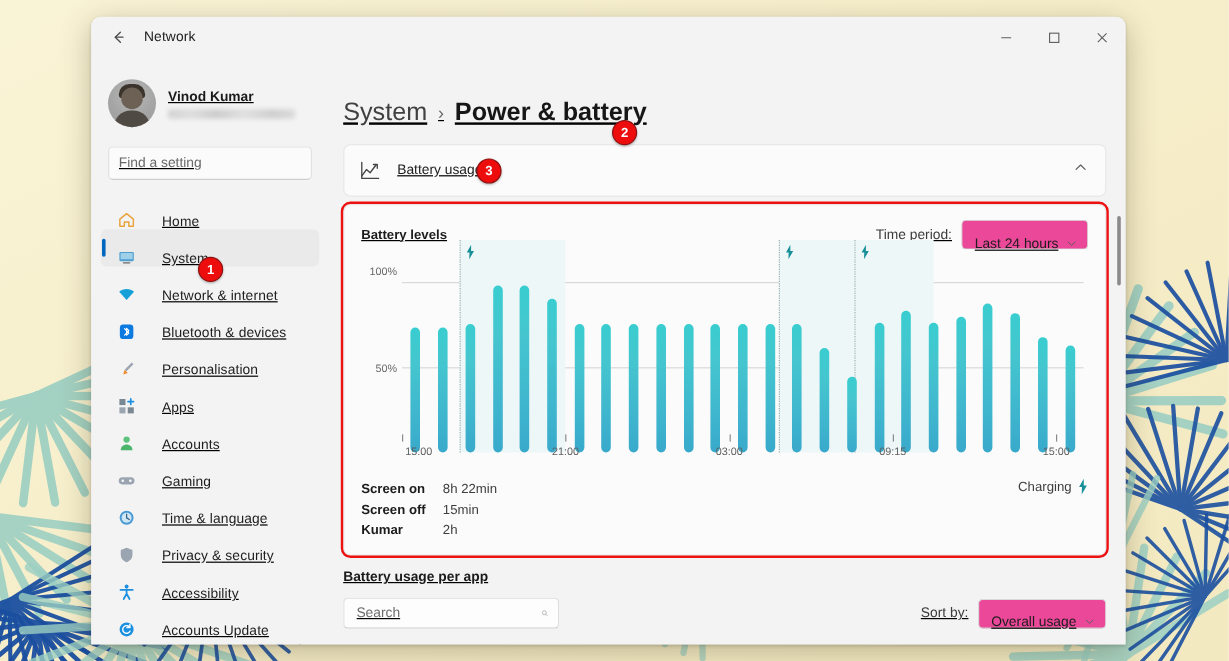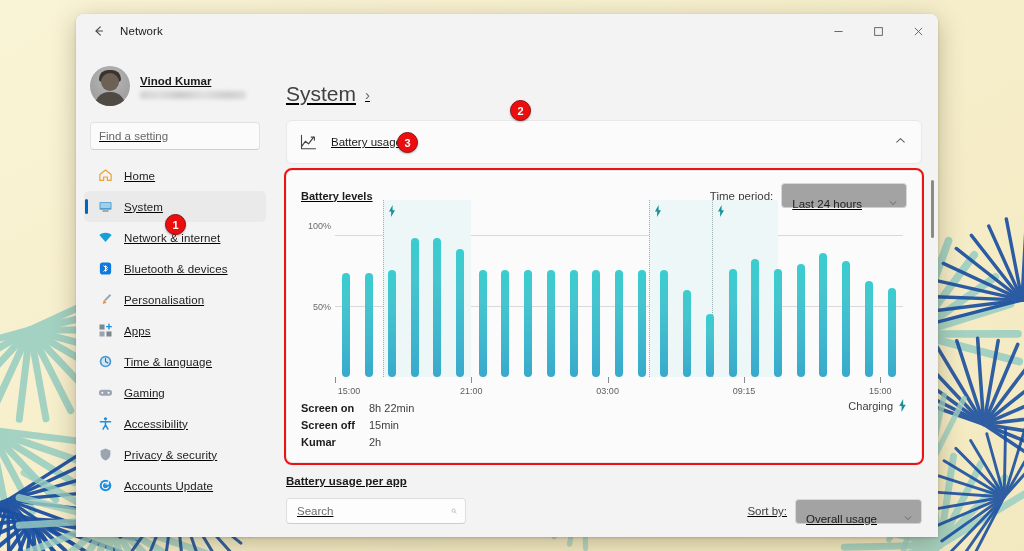--- a/index.html
+++ b/index.html
@@ -88,21 +88,21 @@
   }
   #search-box input {
     flex: 1; border: none; outline: none; background: transparent;
     font-family: inherit; font-size: 11.5px; color: #3a3a3a;
   }
   #search-box input::placeholder { color: #686868; }
   .mag { width: 12px; height: 12px; opacity: .65; }
 
   #navlist { margin-top: 2px; }
   .nav-item {
-    height: 31px; display: flex; align-items: center; gap: 11px;
+    height: 31px; display: flex; align-items: flex-end; gap: 22px;
     padding-left: 13px; border-radius: 5px; position: relative;
   }
   .nav-item.selected { background: #eaeaea; }
   .nav-item.selected::before {
     content: ''; position: absolute; left: 1px; top: 8px;
     width: 3px; height: 15px; border-radius: 2px; background: #0067c0;
   }
   .nav-ico { width: 16px; height: 16px; flex: 0 0 16px; display: flex; align-items: center; justify-content: center; }
   .nav-label { font-size: 11.5px; color: #1d1d1d; letter-spacing: .1px; }
 
@@ -133,22 +133,22 @@
   #battery-levels-card {
     position: relative; height: 293px; padding: 12px 14px 0 14px;
     outline: 2px solid #ee1111; outline-offset: 0px;
   }
   #bl-head { display: flex; align-items: center; }
   #bl-title { font-size: 11px; font-weight: bold; color: #1b1b1b; }
   #bl-period-wrap { margin-left: auto; display: flex; align-items: center; gap: 8px; }
   #bl-period-label { font-size: 11.5px; color: #3b3b3b; }
   .combo {
     height: 25px; min-width: 96px; border: 1px solid #d8d8d8; border-bottom-color: #cfcfcf;
-    background: #a3a3a3; border-radius: 4px; display: flex; align-items: center;
-    padding: 16px 8px 0 10px; gap: 26px;
+    background: #ec4899; border-radius: 4px; display: flex; align-items: center;
+    padding: 16px 8px 0 10px; gap: 6px;
   }
   .combo span { font-size: 11.5px; color: #1d1d1d; }
   .combo .chev { margin-left: auto; color: #5d5d5d; font-size: 9px; }
 
   
   #chart-area { position: relative; height: 185px; margin-top: 14px; }
   #y-labels { position: absolute; left: 0; top: 0; width: 34px; height: 155px; }
   .ylab { position: absolute; right: 4px; font-size: 9px; color: #6a6a6a; transform: translateY(-50%); }
   #plot {
     position: absolute; left: 34px; right: 4px; top: 0; height: 155px;
@@ -157,21 +157,21 @@
   .charge-band {
     position: absolute; top: -22px; bottom: 0; background: #edf7f7;
     border-left: 1px dotted #9ab0b0;
   }
   .charge-band .bolt { position: absolute; left: 4px; top: 3px; }
   .bars { position: absolute; left: 0; right: 0; bottom: 0; top: 0; }
   .bar {
     position: absolute; bottom: 0; width: 8px; border-radius: 4px;
     background: linear-gradient(180deg, #39cdd0 0%, #45c6cf 28%, #3fb6ce 70%, #39a9cb 100%);
   }
-  #x-axis { position: absolute; left: 34px; right: 4px; top: 155px; height: 30px; }
+  #x-axis { position: absolute; left: 34px; right: 4px; top: 140px; height: 30px; }
   .xtick { position: absolute; top: 0; width: 1px; height: 6px; background: #8a8a8a; }
   .xlab { position: absolute; top: 9px; font-size: 9px; color: #5f5f5f; transform: translateX(-50%); }
 
   #stats { position: absolute; left: 14px; top: 228px; right: 14px; }
   .stat-row { display: flex; align-items: center; height: 17px; }
   .stat-k { width: 68px; font-size: 11px; font-weight: bold; color: #1b1b1b; }
   .stat-v { font-size: 11px; color: #3e3e3e; }
   #charging-legend {
     position: absolute; right: 0; top: 0; display: flex; align-items: center; gap: 5px; text-align: center;
   }
@@ -418,60 +418,69 @@
               <svg width="15" height="15" viewBox="0 0 16 16">
                 <rect x="1.6" y="1.6" width="5.4" height="5.4" fill="#7a8894"></rect>
                 <rect x="1.6" y="9" width="5.4" height="5.4" fill="#9aa5b1"></rect>
                 <rect x="9" y="9" width="5.4" height="5.4" fill="#7a8894"></rect>
                 <path d="M11.7 1.4v5M9.2 3.9h5" stroke="#1b8fe0" stroke-width="1.5" stroke-linecap="round"></path>
               </svg>
             </span>
             <span class="nav-label">Apps</span>
           </div>
 
+          <div class="nav-item">
+            <span class="nav-ico">
+              <svg width="15" height="15" viewBox="0 0 16 16">
+                <circle cx="8" cy="4.6" r="2.8" fill="#5cc27c"></circle>
+                <path d="M2.8 14c0-3 2.4-5 5.2-5s5.2 2 5.2 5z" fill="#4bb56c"></path>
+              </svg>
+            </span>
+            <span class="nav-label">Accounts</span>
+          </div>
+
+          <div class="nav-item">
+            <span class="nav-ico">
+              <svg width="15" height="15" viewBox="0 0 16 16">
+                <rect x="1" y="5" width="14" height="6.4" rx="3.2" fill="#9aa5b1"></rect>
+                <circle cx="4.6" cy="8.2" r="1.1" fill="#ffffff"></circle>
+                <circle cx="11.3" cy="8.2" r="1.1" fill="#ffffff"></circle>
+              </svg>
+            </span>
+            <span class="nav-label">Gaming</span>
+          </div>
 
           <div class="nav-item">
             <span class="nav-ico">
               <svg width="15" height="15" viewBox="0 0 16 16">
                 <circle cx="8" cy="8" r="6.2" fill="#4a9ad4"></circle>
                 <circle cx="8" cy="8" r="4.4" fill="#cfe6f5"></circle>
                 <path d="M8 4.8V8l2.4 1.6" stroke="#37607e" stroke-width="1.1" fill="none" stroke-linecap="round"></path>
               </svg>
             </span>
             <span class="nav-label">Time &amp; language</span>
           </div>
 
           <div class="nav-item">
             <span class="nav-ico">
               <svg width="15" height="15" viewBox="0 0 16 16">
-                <rect x="1" y="5" width="14" height="6.4" rx="3.2" fill="#9aa5b1"></rect>
-                <circle cx="4.6" cy="8.2" r="1.1" fill="#ffffff"></circle>
-                <circle cx="11.3" cy="8.2" r="1.1" fill="#ffffff"></circle>
-              </svg>
-            </span>
-            <span class="nav-label">Gaming</span>
+                  <path d="M8 1.5 2.8 3.6v4.2c0 3.2 2.2 5.6 5.2 6.7 3-1.1 5.2-3.5 5.2-6.7V3.6z" fill="#9aa5b1"></path>
+                </svg>
+            </span>
+            <span class="nav-label">Privacy &amp; security</span>
           </div>
 
           <div class="nav-item">
             <span class="nav-ico">
               <svg width="15" height="15" viewBox="0 0 16 16">
                 <circle cx="8" cy="2.9" r="1.7" fill="#1b8fe0"></circle>
                 <path d="M2.6 6h10.8M8 5.6v4.2M8 9.4 5.4 14M8 9.4 10.6 14" stroke="#1b8fe0" stroke-width="1.6" fill="none" stroke-linecap="round"></path>
               </svg>
             </span>
             <span class="nav-label">Accessibility</span>
-          </div>
-
-          <div class="nav-item">
-            <span class="nav-ico">
-              <svg width="15" height="15" viewBox="0 0 16 16">
-                  <path d="M8 1.5 2.8 3.6v4.2c0 3.2 2.2 5.6 5.2 6.7 3-1.1 5.2-3.5 5.2-6.7V3.6z" fill="#9aa5b1"></path>
-                </svg>
-            </span>
-            <span class="nav-label">Privacy &amp; security</span>
           </div>
 
           <div class="nav-item">
             <span class="nav-ico">
               <svg width="15" height="15" viewBox="0 0 16 16">
                 <circle cx="8" cy="8" r="6.2" fill="#1b8fe0"></circle>
                 <path d="M10.8 6.2A3.4 3.4 0 1 0 11 9.6" fill="none" stroke="#fff" stroke-width="1.25" stroke-linecap="round"></path>
                 <path d="M10.9 3.6v2.8h-2.7" fill="none" stroke="#fff" stroke-width="1.25" stroke-linecap="round" stroke-linejoin="round"></path>
               </svg>
             </span>
@@ -481,20 +490,21 @@
         </div>
 
         <div class="badge" style="left:89px; top:166px;">1</div>
       </div>
 
       <div id="content">
 
         <div id="breadcrumb">
           <span id="bc-root">System</span>
           <span id="bc-sep">›</span>
+          <span id="bc-current">Power &amp; battery</span>
           <div class="badge" style="left:224px; top:52px;">2</div>
         </div>
 
         <div class="card" id="battery-usage-header">
           <svg id="bu-icon" viewBox="0 0 20 20">
             <path d="M2.5 14.6 6.4 9.3l3.1 2.6 5-6.6" fill="none" stroke="#444" stroke-width="1.2" stroke-linecap="round" stroke-linejoin="round"></path>
             <path d="M2.5 3.3v13.4h14" fill="none" stroke="#444" stroke-width="1.1" stroke-linecap="round"></path>
             <path d="M12.2 5.1h3.2v3.1" fill="none" stroke="#444" stroke-width="1.1" stroke-linecap="round" stroke-linejoin="round"></path>
           </svg>
           <span id="bu-title">Battery usage</span>

